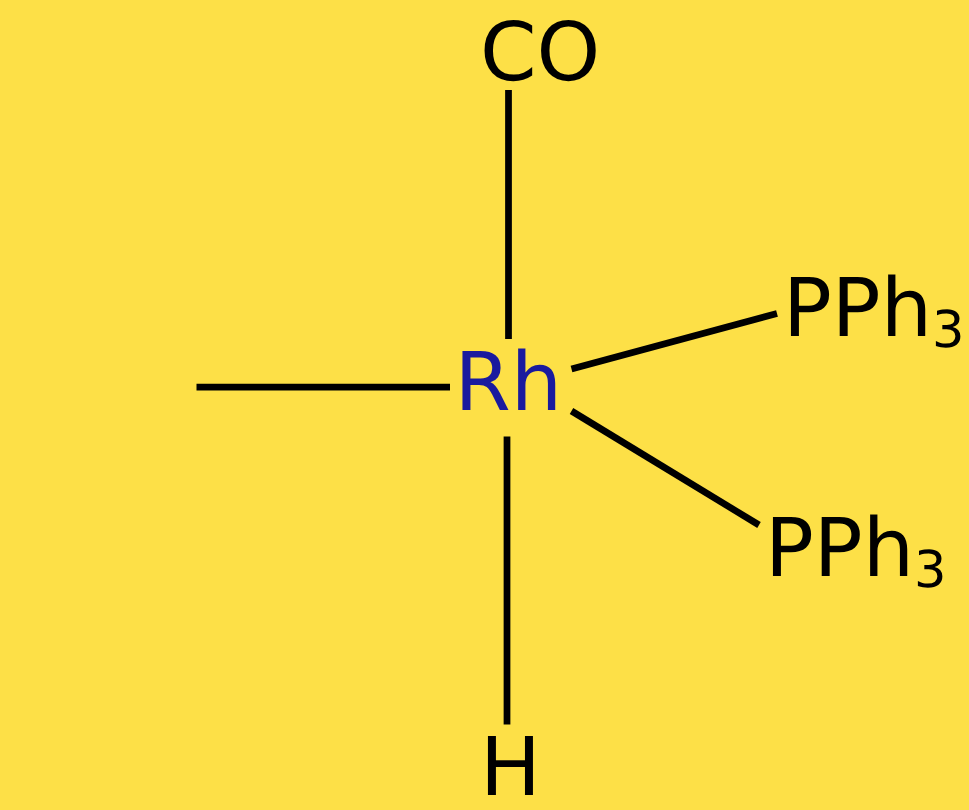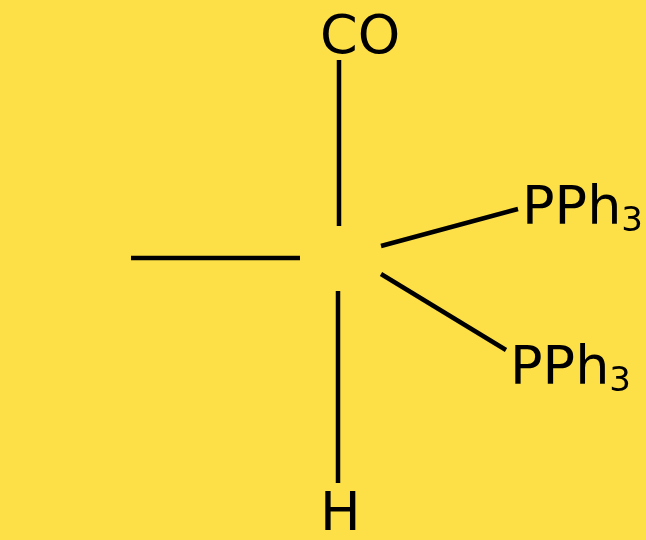--- a/index.html
+++ b/index.html
@@ -60,20 +60,23 @@
     <line x1="381" y1="246" x2="518" y2="209" stroke="#000000" stroke-width="4.5"></line>
     <line x1="381" y1="274" x2="506" y2="350" stroke="#000000" stroke-width="4.5"></line>
     <line x1="338" y1="291" x2="338" y2="483" stroke="#000000" stroke-width="4.5"></line>
   </svg>
 
   <div class="atom-label" id="label-co">
     <span>CO</span>
   </div>
 
 
+  <div class="atom-label metal-label" id="label-rh" style="color: rgb(26, 26, 158);">
+    <span>R</span><span>h</span>
+  </div>
 
   <div class="atom-label" id="label-pph3-ur">
     <span>PPh</span><sub>3</sub>
   </div>
 
   <div class="atom-label" id="label-pph3-lr">
     <span>PPh</span><sub>3</sub>
   </div>
 
   <div class="atom-label" id="label-h">

